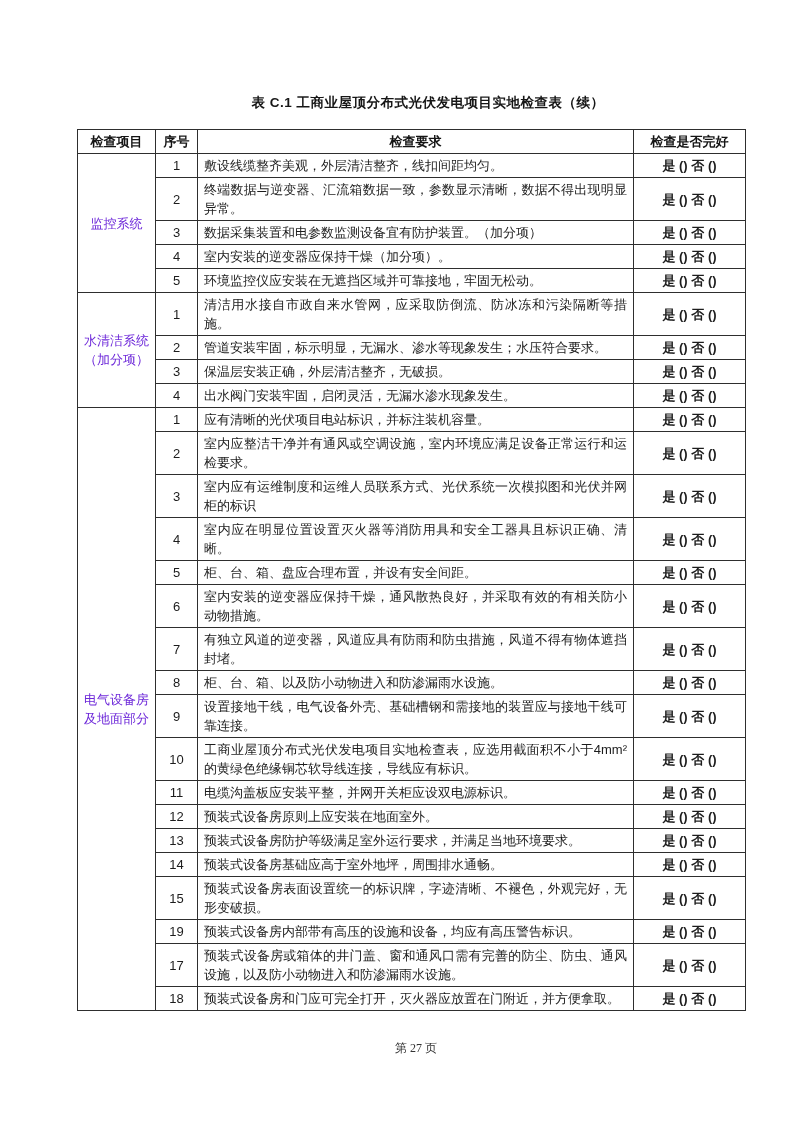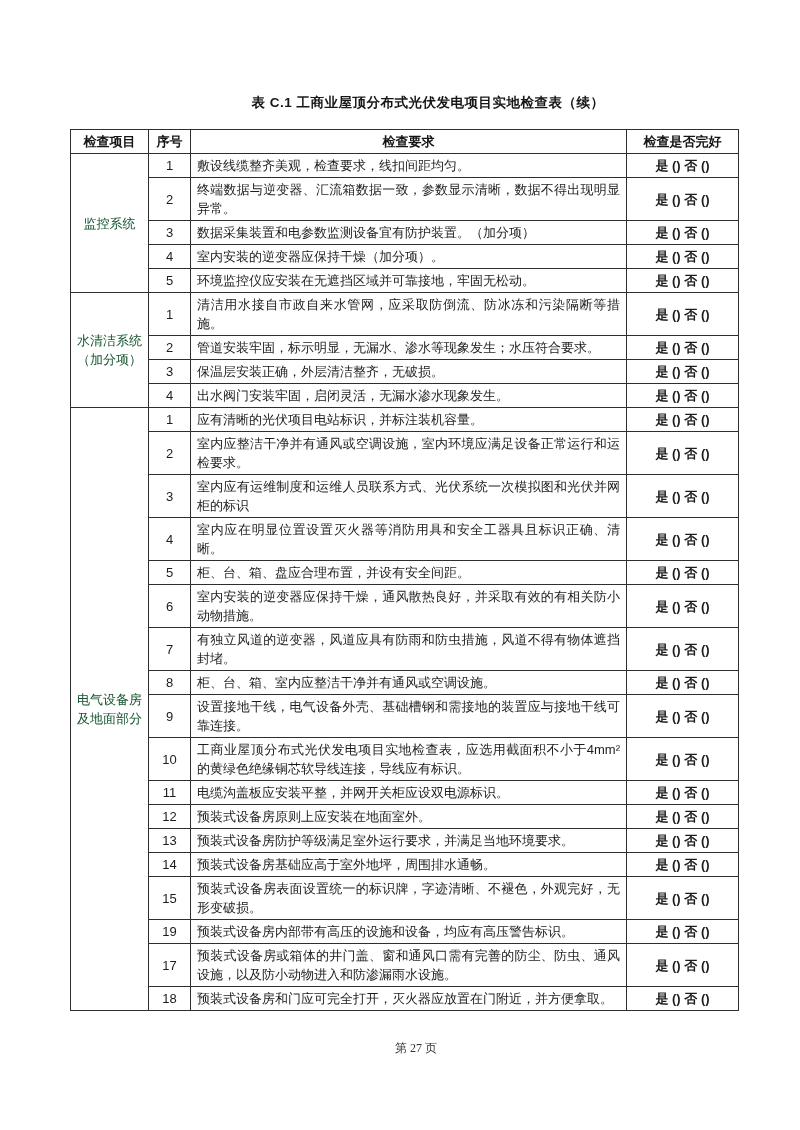--- a/index.html
+++ b/index.html
@@ -25,21 +25,21 @@
     text-align: center;
     font-size: 13.5px;
     font-weight: bold;
     letter-spacing: 0.5px;
     color: #161616;
     padding-left: 28px;
   }
   table.inspection {
     position: absolute;
     top: 129px;
-    left: 70px;
+    left: 77px;
     width: 668px;
     border-collapse: collapse;
     table-layout: fixed;
     border: 1.5px solid #2e2e2e;
     font-size: 13px;
   }
   table.inspection td, table.inspection th {
     border: 1px solid #2e2e2e;
     padding: 2px 6px;
     line-height: 19px;
@@ -54,21 +54,21 @@
     color: #141414;
   }
   col.c-item  { width: 78px; }
   col.c-no    { width: 42px; }
   col.c-req   { width: 436px; }
   col.c-check { width: 112px; }
   td.col-item {
     text-align: center;
     padding: 2px 11px;
     font-size: 13px;
-    color: #14532d;
+    color: #6d28d9;
   }
   td.col-no {
     text-align: center;
   }
   td.col-req {
     text-align: left;
     text-align: justify;
   }
   td.col-check {
     text-align: center;
@@ -105,21 +105,21 @@
         <th class="h-cell">检查项目</th>
         <th class="h-cell">序号</th>
         <th class="h-cell">检查要求</th>
         <th class="h-cell">检查是否完好</th>
       </tr>
     </thead>
     <tbody>
         <tr>
           <td class="col-item" rowspan="5">监控系统</td>
           <td class="col-no">1</td>
-          <td class="col-req">敷设线缆整齐美观，检查要求，线扣间距均匀。</td>
+          <td class="col-req">敷设线缆整齐美观，外层清洁整齐，线扣间距均匀。</td>
           <td class="col-check">是 () 否 ()</td>
         </tr>
         <tr>
           <td class="col-no">2</td>
           <td class="col-req">终端数据与逆变器、汇流箱数据一致，参数显示清晰，数据不得出现明显异常。</td>
           <td class="col-check">是 () 否 ()</td>
         </tr>
         <tr>
           <td class="col-no">3</td>
           <td class="col-req">数据采集装置和电参数监测设备宜有防护装置。（加分项）</td>
@@ -187,21 +187,21 @@
           <td class="col-req">室内安装的逆变器应保持干燥，通风散热良好，并采取有效的有相关防小动物措施。</td>
           <td class="col-check">是 () 否 ()</td>
         </tr>
         <tr>
           <td class="col-no">7</td>
           <td class="col-req">有独立风道的逆变器，风道应具有防雨和防虫措施，风道不得有物体遮挡封堵。</td>
           <td class="col-check">是 () 否 ()</td>
         </tr>
         <tr>
           <td class="col-no">8</td>
-          <td class="col-req">柜、台、箱、室内应整洁干净并有通风或空调设施。</td>
+          <td class="col-req">柜、台、箱、以及防小动物进入和防渗漏雨水设施。</td>
           <td class="col-check">是 () 否 ()</td>
         </tr>
         <tr>
           <td class="col-no">9</td>
           <td class="col-req">设置接地干线，电气设备外壳、基础槽钢和需接地的装置应与接地干线可靠连接。</td>
           <td class="col-check">是 () 否 ()</td>
         </tr>
         <tr>
           <td class="col-no">10</td>
           <td class="col-req">工商业屋顶分布式光伏发电项目实地检查表，应选用截面积不小于4mm²的黄绿色绝缘铜芯软导线连接，导线应有标识。</td>

